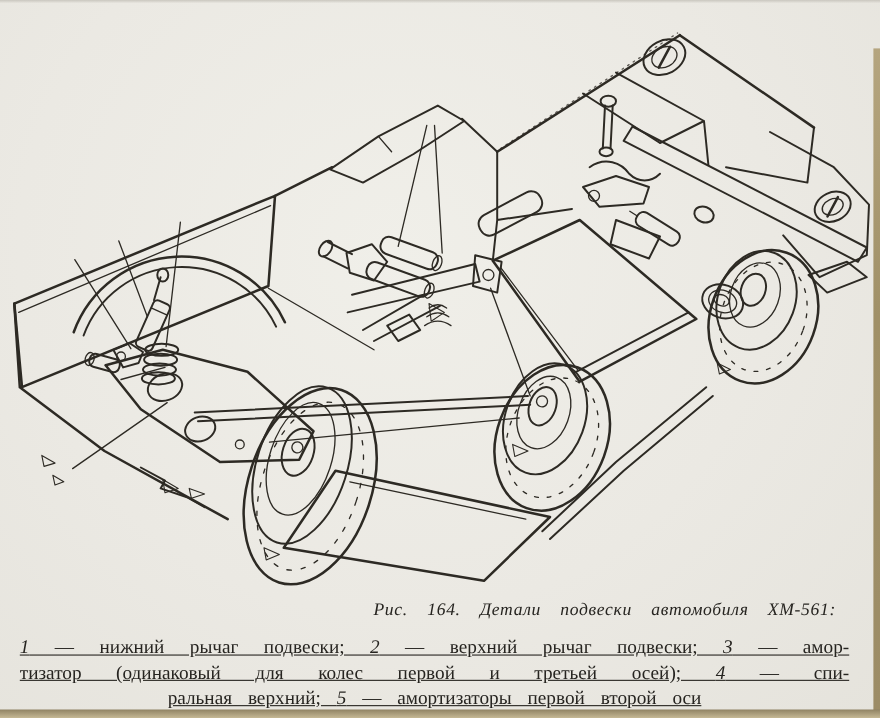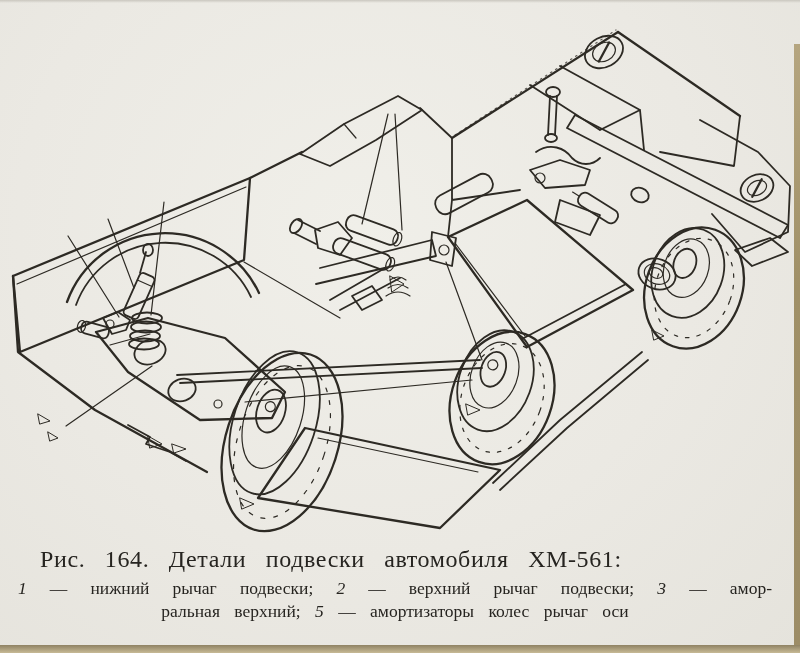--- a/index.html
+++ b/index.html
@@ -13,23 +13,23 @@
   .edge-bottom{position:absolute;left:0;top:645px;width:800px;height:8px;
         background:linear-gradient(#8f8263,#c7ba96);}
   svg.fig{position:absolute;left:0;top:0;}
   svg.fig *{stroke:#2d2a24;fill:none;stroke-linecap:round;stroke-linejoin:round;}
   .s1{stroke-width:1.2;} .s2{stroke-width:1.8;} .s3{stroke-width:2.3;}
   .fillp{fill:#eceae4;}
   .inkf{fill:#2d2a24;stroke:none;}
   .callout-num{font-family:"Liberation Serif",serif;font-style:italic;font-size:25px;
         fill:#24211c;stroke:none !important;}
   .caption{position:absolute;left:0;top:540px;width:800px;color:#262420;}
-  .cap-title{position:absolute;top:6px;left:40px;width:720px;text-align:left;
-        font-size:24px;word-spacing:13px;letter-spacing:0.6px;white-space:nowrap;}
-  .cap-lines{position:absolute;top:37px;left:18px;width:754px;font-size:17.5px;line-height:23px;}
+  .cap-title{position:absolute;top:6px;left:40px;width:720px;text-align:right;
+        font-size:16px;word-spacing:13px;letter-spacing:0.6px;white-space:nowrap;font-style:italic;}
+  .cap-lines{position:absolute;top:37px;left:18px;width:754px;font-size:17.5px;line-height:23px;text-decoration:underline;}
   .cap-line{display:block;}
   .jline{text-align:justify;text-align-last:justify;}
   .cline{text-align:center;word-spacing:10px;}
   .it{font-style:italic;}
 </style>
 </head>
 <body>
 
 <div class="page">
 
@@ -232,20 +232,21 @@
         <line class="s1" x1="395" y1="114" x2="402" y2="230"></line>
         <text class="callout-num" x="385" y="110">5</text>
       </g>
     </g>
   </svg>
 
   <div class="caption">
     <div class="cap-title">Рис. 164. Детали подвески автомобиля ХМ-561:</div>
     <div class="cap-lines">
       <span class="cap-line jline"><span class="it">1</span><span> — нижний рычаг подвески; </span><span class="it">2</span><span> — верхний рычаг подвески; </span><span class="it">3</span><span> — амор-</span></span>
-      <span class="cap-line cline"><span>ральная верхний; </span><span class="it">5</span><span> — амортизаторы колес рычаг оси</span></span>
+      <span class="cap-line jline"><span>тизатор (одинаковый для колес первой и третьей осей); </span><span class="it">4</span><span> — спи-</span></span>
+      <span class="cap-line cline"><span>ральная верхний; </span><span class="it">5</span><span> — амортизаторы первой второй оси</span></span>
     </div>
   </div>
 
   <div class="edge-top"></div>
   <div class="edge-right"></div>
   <div class="edge-bottom"></div>
 </div>
 
 </body></html>

